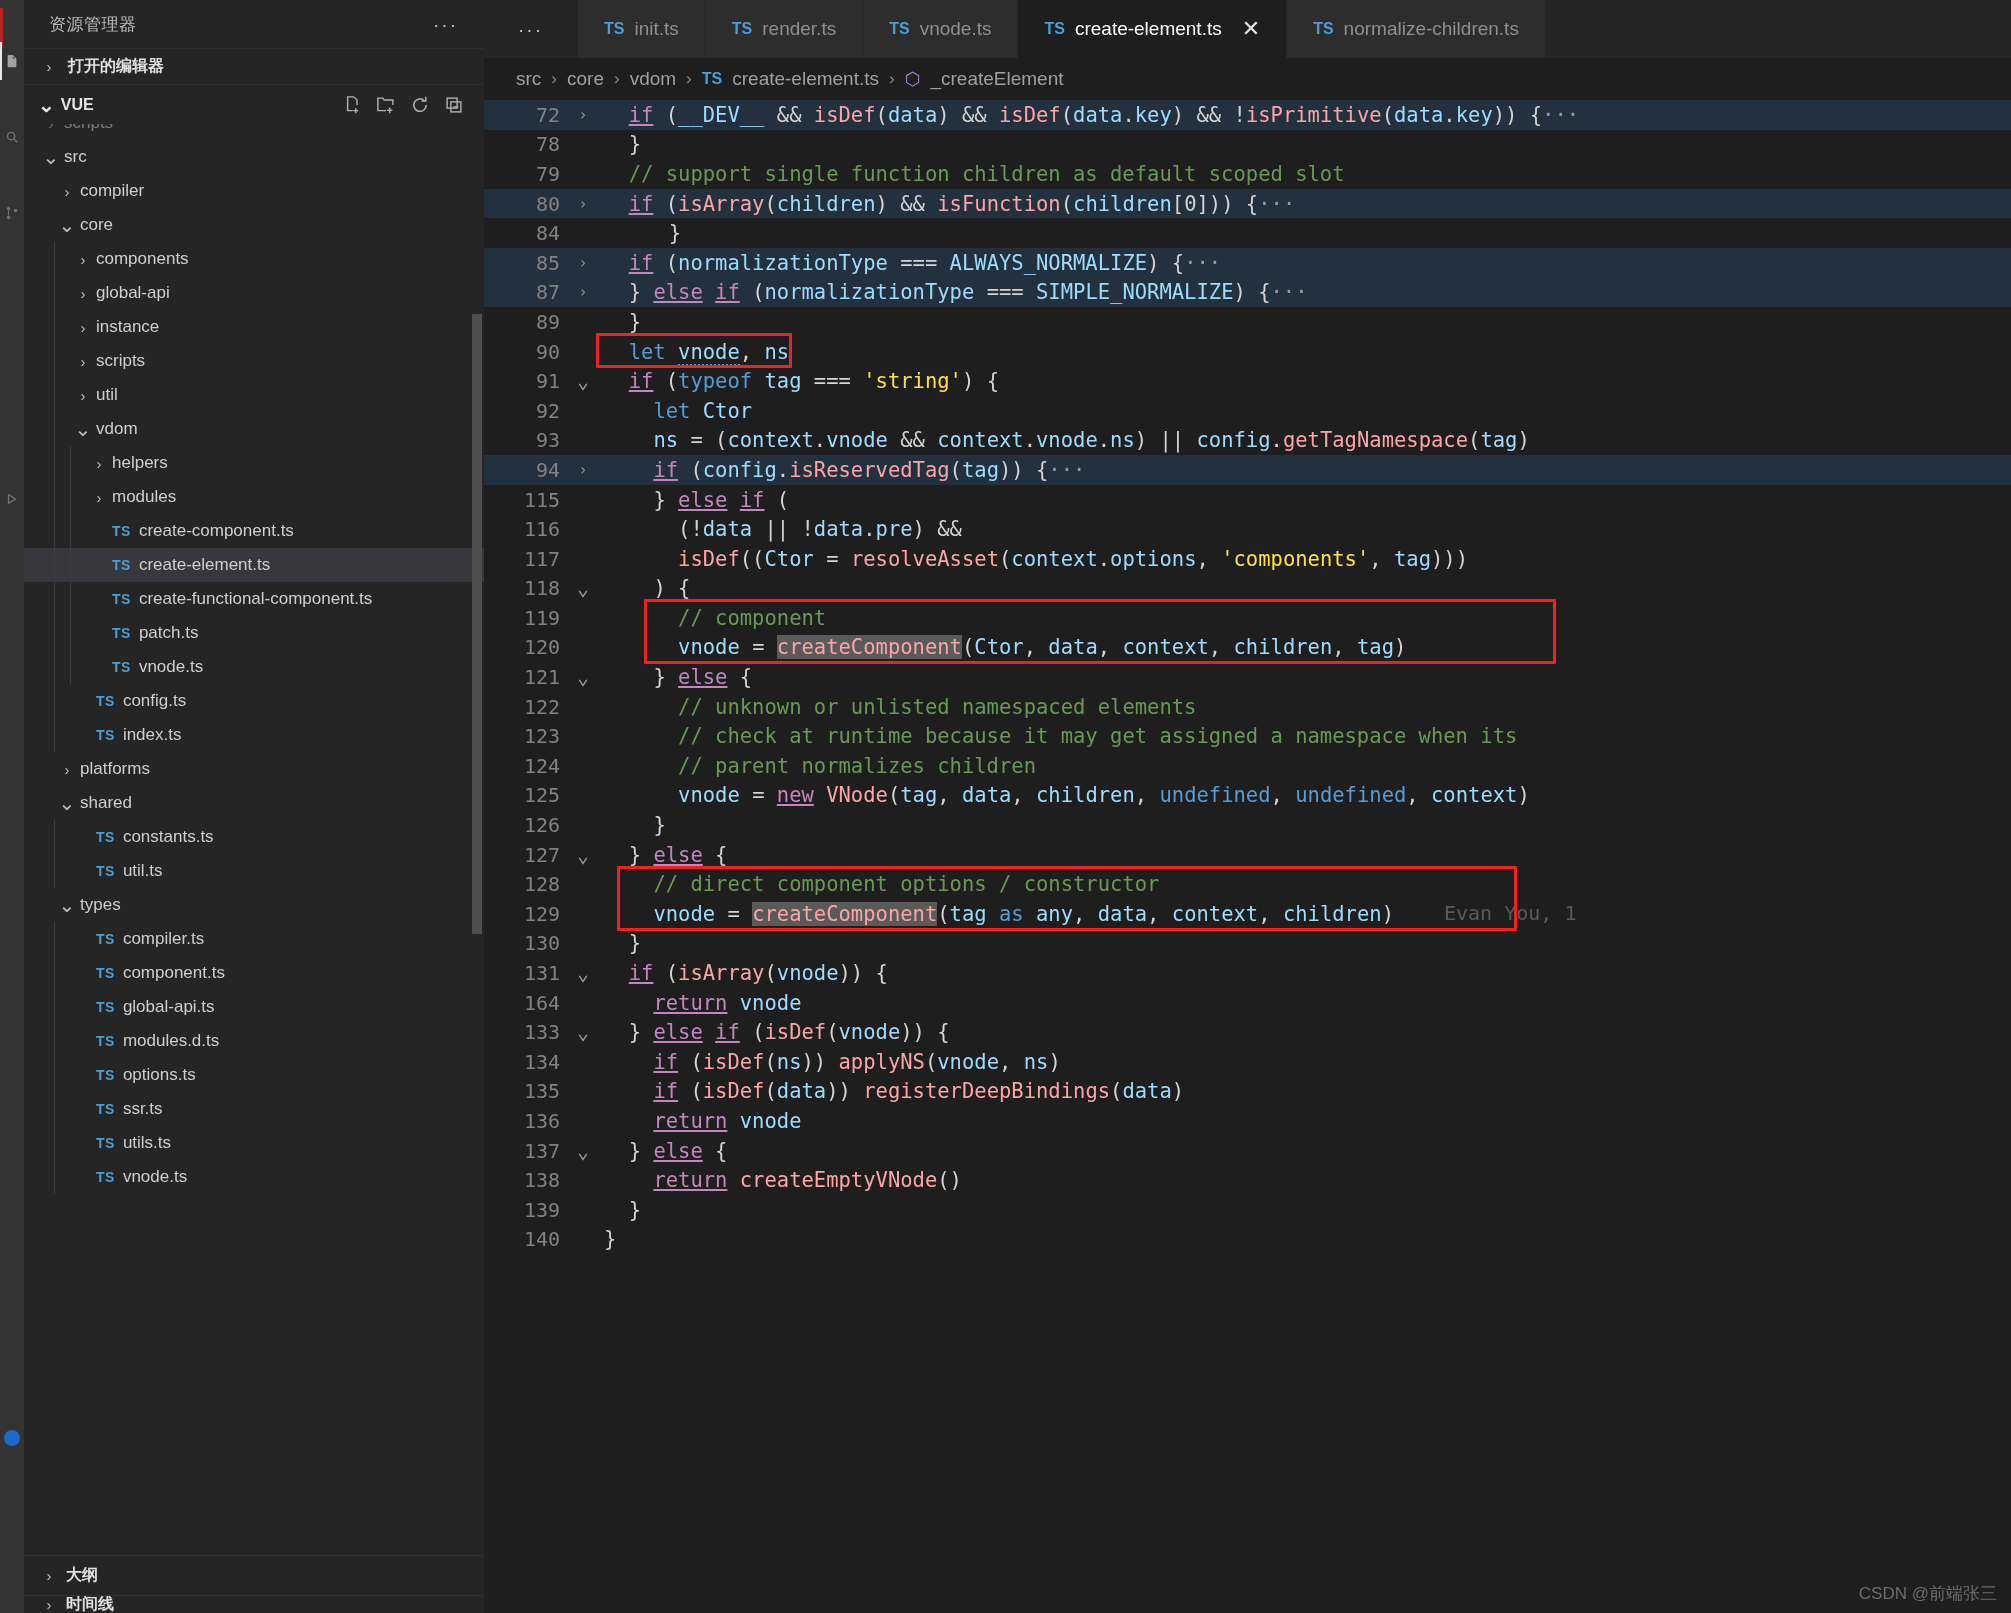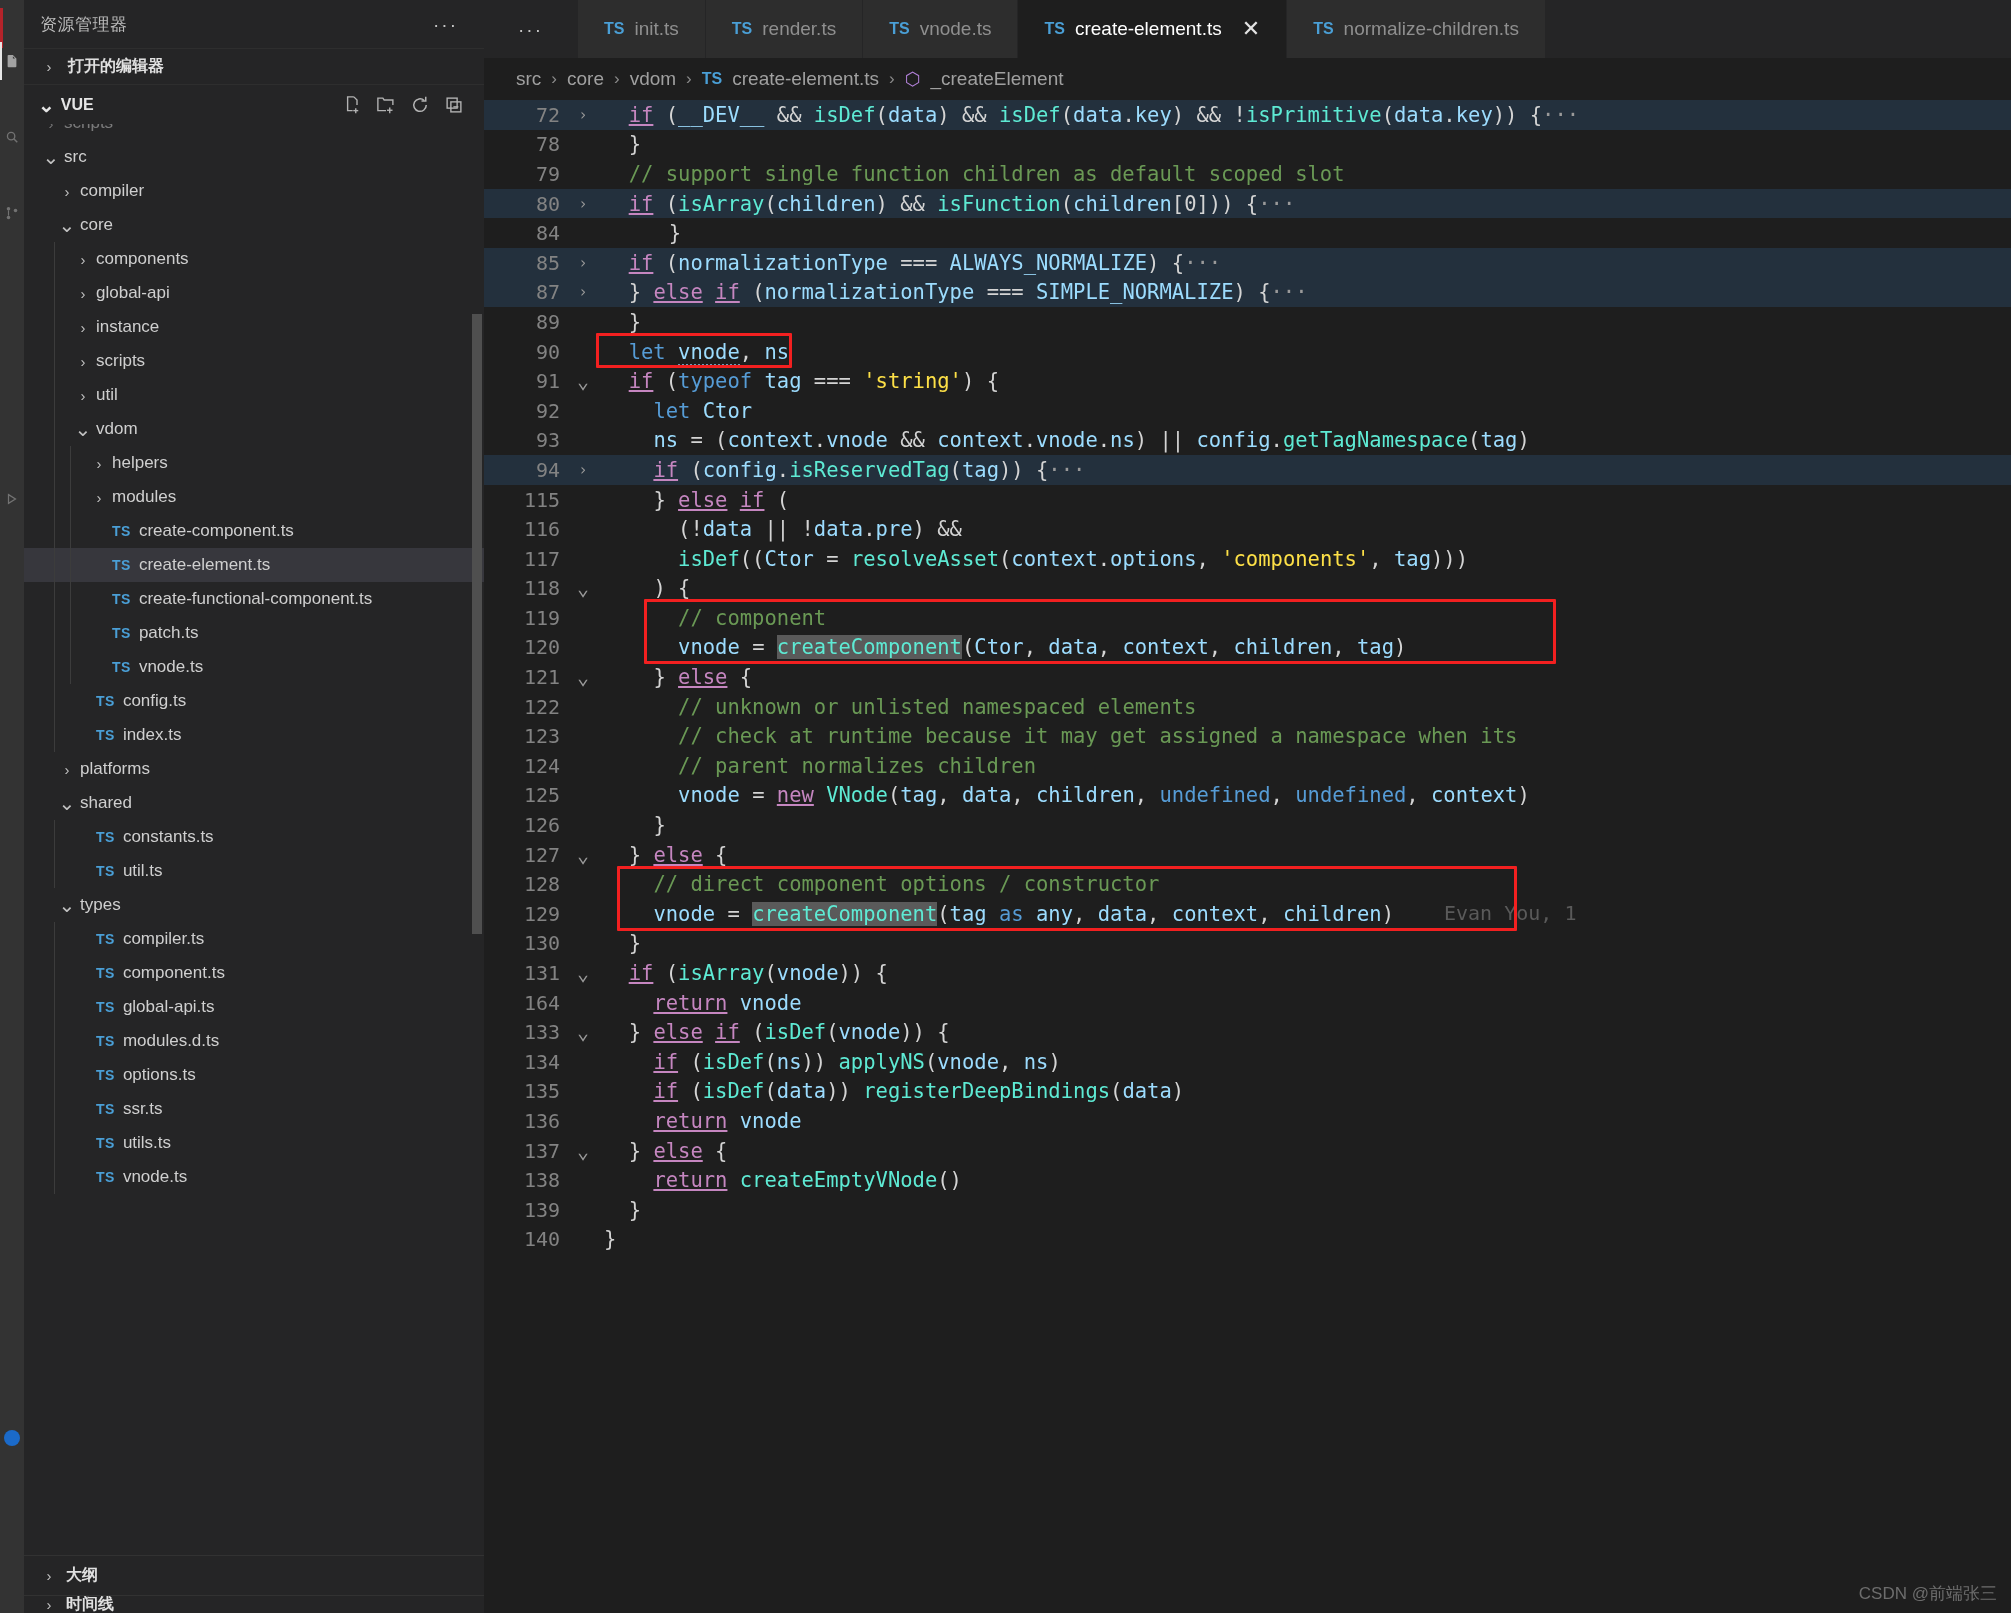--- a/index.html
+++ b/index.html
@@ -19,21 +19,21 @@
   .ab-item{ width:24px; height:46px; display:flex; align-items:center; justify-content:center; position:relative; }
   .ab-item.active::before{ content:""; position:absolute; left:0; top:4px; bottom:4px; width:2px; background:#e7e7e7; }
   .ab-glyph{ width:14px; height:14px; opacity:.62; }
   .ab-red{ position:absolute; left:0; top:8px; width:3px; height:40px; background:#b5232a; }
   .ab-blue{ position:absolute; left:0; width:16px; height:16px; border-radius:50%; background:#1b6ac9; }
 
   
   .sidebar{ width:460px; flex:0 0 460px; background:#252526; display:flex; flex-direction:column; overflow:hidden; }
   .sb-title{
     height:48px; display:flex; align-items:center; justify-content:space-between;
-    padding:0 26px 0 16px; font-size:17px; color:#bbbbbb; letter-spacing:.5px;
+    padding:0 26px 0 16px; font-size:17px; color:#bbbbbb; letter-spacing:.5px;margin-left:9px;
   }
   .sb-dots{ font-size:19px; color:#c5c5c5; letter-spacing:2px; line-height:1; }
   .sb-section-header{
     height:36px; display:flex; align-items:center; gap:8px;
     padding-left:14px; font-size:16px; font-weight:bold; color:#e0e0e0;
     border-top:1px solid #2e2e2e; background:#252526;
   }
   .sb-section-header .chev{ width:22px; text-align:center; color:#c2c2c2; font-weight:normal; font-size:15px; }
   .sb-root{
     height:40px; display:flex; align-items:center; justify-content:space-between;
@@ -96,21 +96,21 @@
   .ln{
     width:78px; flex:0 0 78px; text-align:right; color:#838383;
     font-family:"DejaVu Sans Mono", monospace; font-size:20px; padding-right:2px;
   }
   .fold{ width:42px; flex:0 0 42px; text-align:center; color:#9a9a9a; font-size:15px; }
   .code{ flex:1 1 auto; color:#d4d4d4; position:relative; }
 
   
   .kw{ color:#c586c0;text-decoration:underline; }          
   .ctl{ color:#569cd6; }          
-  .fn{ color:#5eead4; }           
+  .fn{ color:#fca5a5; }           
   .var{ color:#9cdcfe; }          
   .cmt{ color:#6a9955; }          
   .str{ color:#fde047;text-align:right; }
   .punc{ color:#d4d4d4; }
   .dots{ color:#9a9a9a; }
   .sel{ background:#5a5a5a; }
   .u-dot{ border-bottom:2px dotted #6f9ab8; }
 
   
   .redbox{ position:absolute; border:3px solid #f22020; pointer-events:none; z-index:5; border-radius:1px; }

